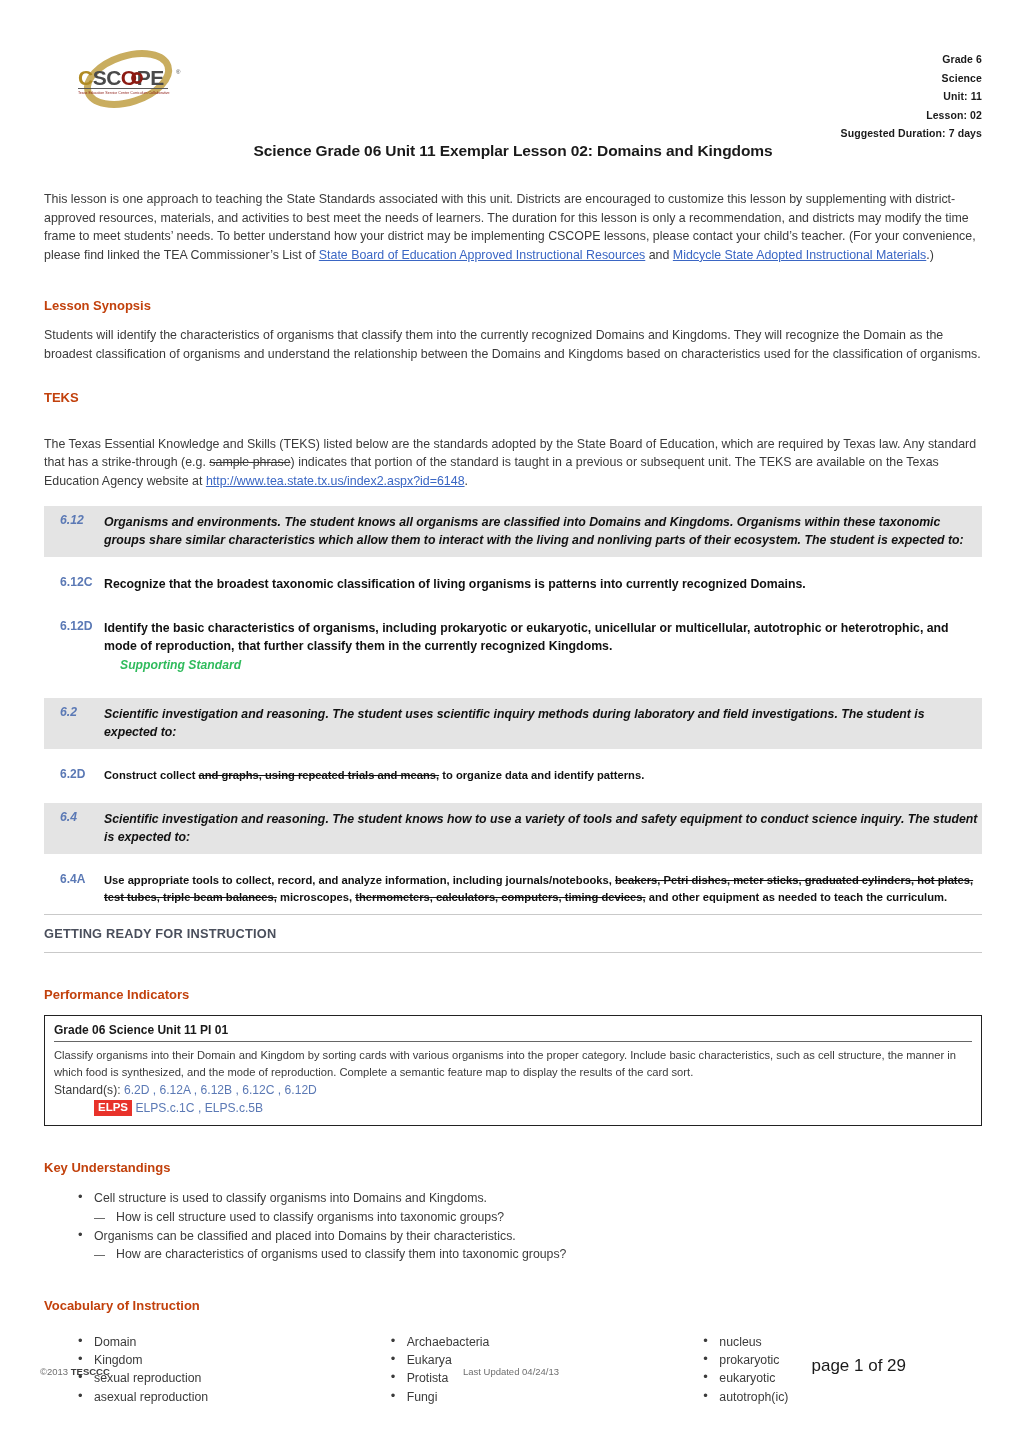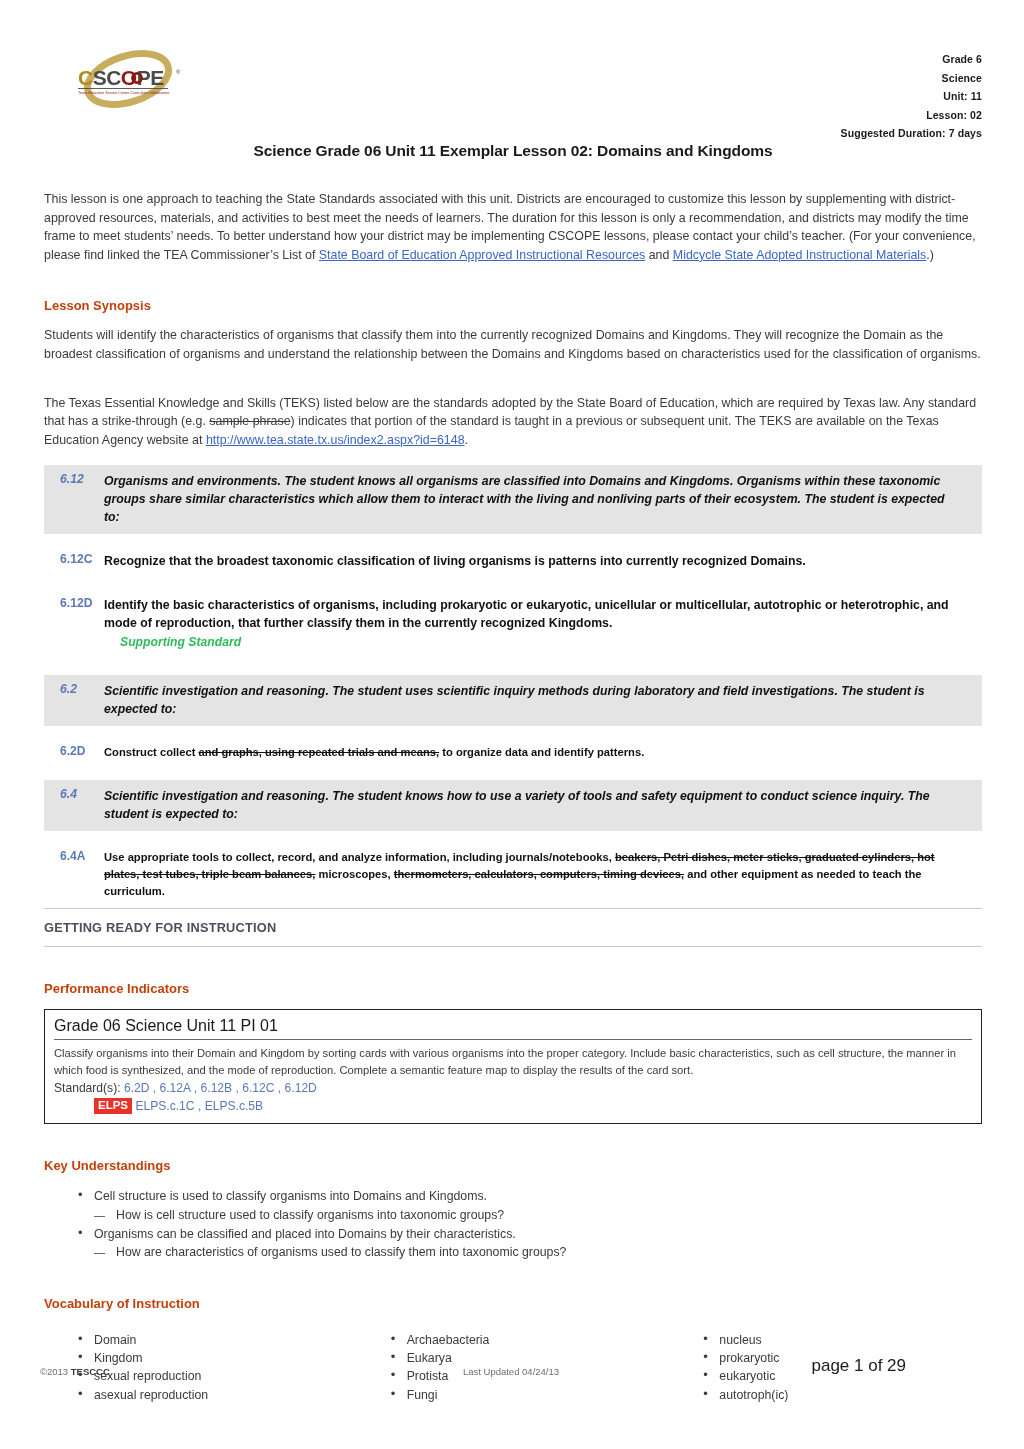--- a/index.html
+++ b/index.html
@@ -90,21 +90,21 @@
     margin: 13px 0 0 0;
   }
   p.para.big-gap { margin-top: 30px; }
 
   .strike { text-decoration: line-through; }
 
   
   .teks-wrap { margin-top: 16px; }
   .teks-row {
     display: flex;
-    padding: 7px 22px 8px 8px;
+    padding: 7px 4px 8px 8px;
     box-sizing: border-box;
   }
   .teks-row.shaded { background: #e4e4e4; }
   .teks-row .code {
     flex: 0 0 52px;
     font-size: 12.2px;
     font-weight: bold;
     color: #5b79b5;
     padding-left: 8px;
     box-sizing: border-box;
@@ -156,22 +156,22 @@
     margin: 11px 0 11px 0;
   }
 
   
   .pi-box {
     border: 1.5px solid #222222;
     padding: 7px 9px 9px 9px;
     margin-top: 13px;
   }
   .pi-title {
-    font-size: 16px;
-    font-weight: normal;
+    font-size: 12px;
+    font-weight: bold;
     color: #1a1a1a;
     padding-bottom: 4px;
     border-bottom: 1px solid #666666;
   }
   .pi-desc {
     font-size: 11.2px;
     line-height: 16.5px;
     color: #3b3b3b;
     margin-top: 5px;
   }
@@ -318,20 +318,21 @@
     </div>
   </div>
 
   <div class="doc-title">Science Grade 06 Unit 11 Exemplar Lesson 02: Domains and Kingdoms</div>
 
   <p class="intro"><span>This lesson is one approach to teaching the State Standards associated with this unit. Districts are encouraged to customize this lesson by supplementing with district-approved resources, materials, and activities to best meet the needs of learners. The duration for this lesson is only a recommendation, and districts may modify the time frame to meet students’ needs. To better understand how your district may be implementing CSCOPE lessons, please contact your child’s teacher. (For your convenience, please find linked the TEA Commissioner’s List of </span><a class="link" href="#">State Board of Education Approved Instructional Resources</a><span> and </span><a class="link" href="#">Midcycle State Adopted Instructional Materials</a><span>.)</span></p>
 
   <h2 class="sect">Lesson Synopsis</h2>
   <p class="para">Students will identify the characteristics of organisms that classify them into the currently recognized Domains and Kingdoms. They will recognize the Domain as the broadest classification of organisms and understand the relationship between the Domains and Kingdoms based on characteristics used for the classification of organisms.</p>
 
+  <h2 class="sect tight">TEKS</h2>
   <p class="para big-gap"><span>The Texas Essential Knowledge and Skills (TEKS) listed below are the standards adopted by the State Board of Education, which are required by Texas law. Any standard that has a strike-through (e.g. </span><span class="strike">sample phrase</span><span>) indicates that portion of the standard is taught in a previous or subsequent unit. The TEKS are available on the Texas Education Agency website at </span><a class="link" href="#">http://www.tea.state.tx.us/index2.aspx?id=6148</a><span>.</span></p>
 
   <div class="teks-wrap">
 
     <div class="teks-row shaded">
       <div class="code">6.12</div>
       <div class="txt">Organisms and environments. The student knows all organisms are classified into Domains and Kingdoms. Organisms within these taxonomic groups share similar characteristics which allow them to interact with the living and nonliving parts of their ecosystem. The student is expected to:</div>
     </div>
 
     <div class="teks-gap"></div>

